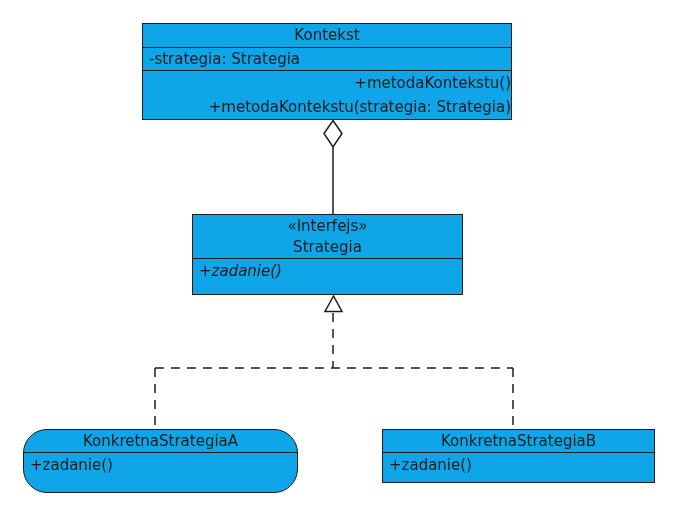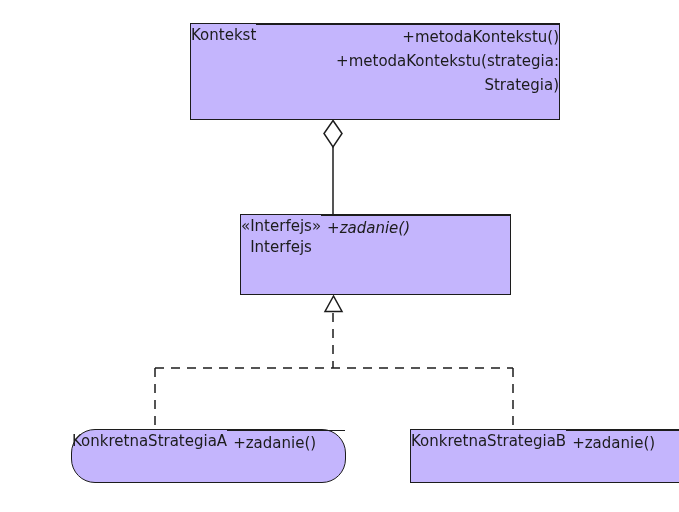--- a/index.html
+++ b/index.html
@@ -20,26 +20,25 @@
     position: absolute;
     left: 0;
     top: 0;
     width: 679px;
     height: 512px;
   }
   .uml-class {
     position: absolute;
     box-sizing: border-box;
     border: 1.5px solid #1c1c1c;
-    background: #c4b5fd;
+    background: #0ea5e9;
     font-size: 15px;
     line-height: 23px;
     display: flex;
-    flex-direction: row;
-    margin-left: 48px;
+    flex-direction: column;
   }
   .uml-title {
     text-align: center;
     flex: 0 0 auto;
   }
   .uml-compartment {
     border-top: 1.5px solid #1c1c1c;
     padding-left: 6px;
     text-align: left;
   }
@@ -50,22 +49,22 @@
     font-style: italic;
   }
   
   .box-kontekst   { left: 142px; top: 23px;  width: 370px; height: 97px; }
   .box-kontekst .uml-title        { height: 23px; }
   .box-kontekst .uml-attrs        { height: 24px; line-height: 22px; }
   .box-kontekst .uml-methods      { flex: 1; line-height: 24px; text-align: right; }
   .box-strategia  { left: 192px; top: 214px; width: 271px; height: 81px; justify-content: space-between; }
   .box-strategia .uml-title       { height: 42px; line-height: 21px; padding-top: 1px; }
   .box-strategia .uml-methods     { flex: 1; line-height: 25px; }
-  .box-konkretna-a { left: 23px;  top: 429px; width: 275px; height: 54px; border-radius: 24px; }
-  .box-konkretna-b { left: 362px; top: 429px; width: 273px; height: 54px; }
+  .box-konkretna-a { left: 23px;  top: 429px; width: 275px; height: 64px; border-radius: 24px; }
+  .box-konkretna-b { left: 382px; top: 429px; width: 273px; height: 54px; }
   .box-konkretna-a .uml-title,
   .box-konkretna-b .uml-title     { height: 22px; line-height: 22px; }
   .box-konkretna-a .uml-methods,
   .box-konkretna-b .uml-methods   { flex: 1; line-height: 25px; }
 </style>
 </head>
 <body>
 
 <div class="canvas">
 
@@ -77,30 +76,33 @@
     <polygon points="333.5,296 325,311.5 342,311.5" fill="#ffffff" stroke="#1c1c1c" stroke-width="1.5"></polygon>
 
     <line x1="333" y1="313" x2="333" y2="368" stroke="#1c1c1c" stroke-width="1.5" stroke-dasharray="9 7"></line>
     <line x1="155" y1="368" x2="513" y2="368" stroke="#1c1c1c" stroke-width="1.5" stroke-dasharray="9 7"></line>
     <line x1="155" y1="368" x2="155" y2="429" stroke="#1c1c1c" stroke-width="1.5" stroke-dasharray="9 7"></line>
     <line x1="513" y1="368" x2="513" y2="429" stroke="#1c1c1c" stroke-width="1.5" stroke-dasharray="9 7"></line>
   </svg>
 
   <div class="uml-class box-kontekst">
     <div class="uml-title">Kontekst</div>
+    <div class="uml-compartment uml-attrs">
+      <div>-strategia: Strategia</div>
+    </div>
     <div class="uml-compartment uml-methods">
       <div>+metodaKontekstu()</div>
       <div>+metodaKontekstu(strategia: Strategia)</div>
     </div>
   </div>
 
   <div class="uml-class box-strategia">
     <div class="uml-title">
       <div class="uml-stereotype">«Interfejs»</div>
-      <div>Interfejs</div>
+      <div>Strategia</div>
     </div>
     <div class="uml-compartment uml-methods">
       <div class="italic">+zadanie()</div>
     </div>
   </div>
 
   <div class="uml-class box-konkretna-a">
     <div class="uml-title">KonkretnaStrategiaA</div>
     <div class="uml-compartment uml-methods">
       <div>+zadanie()</div>

